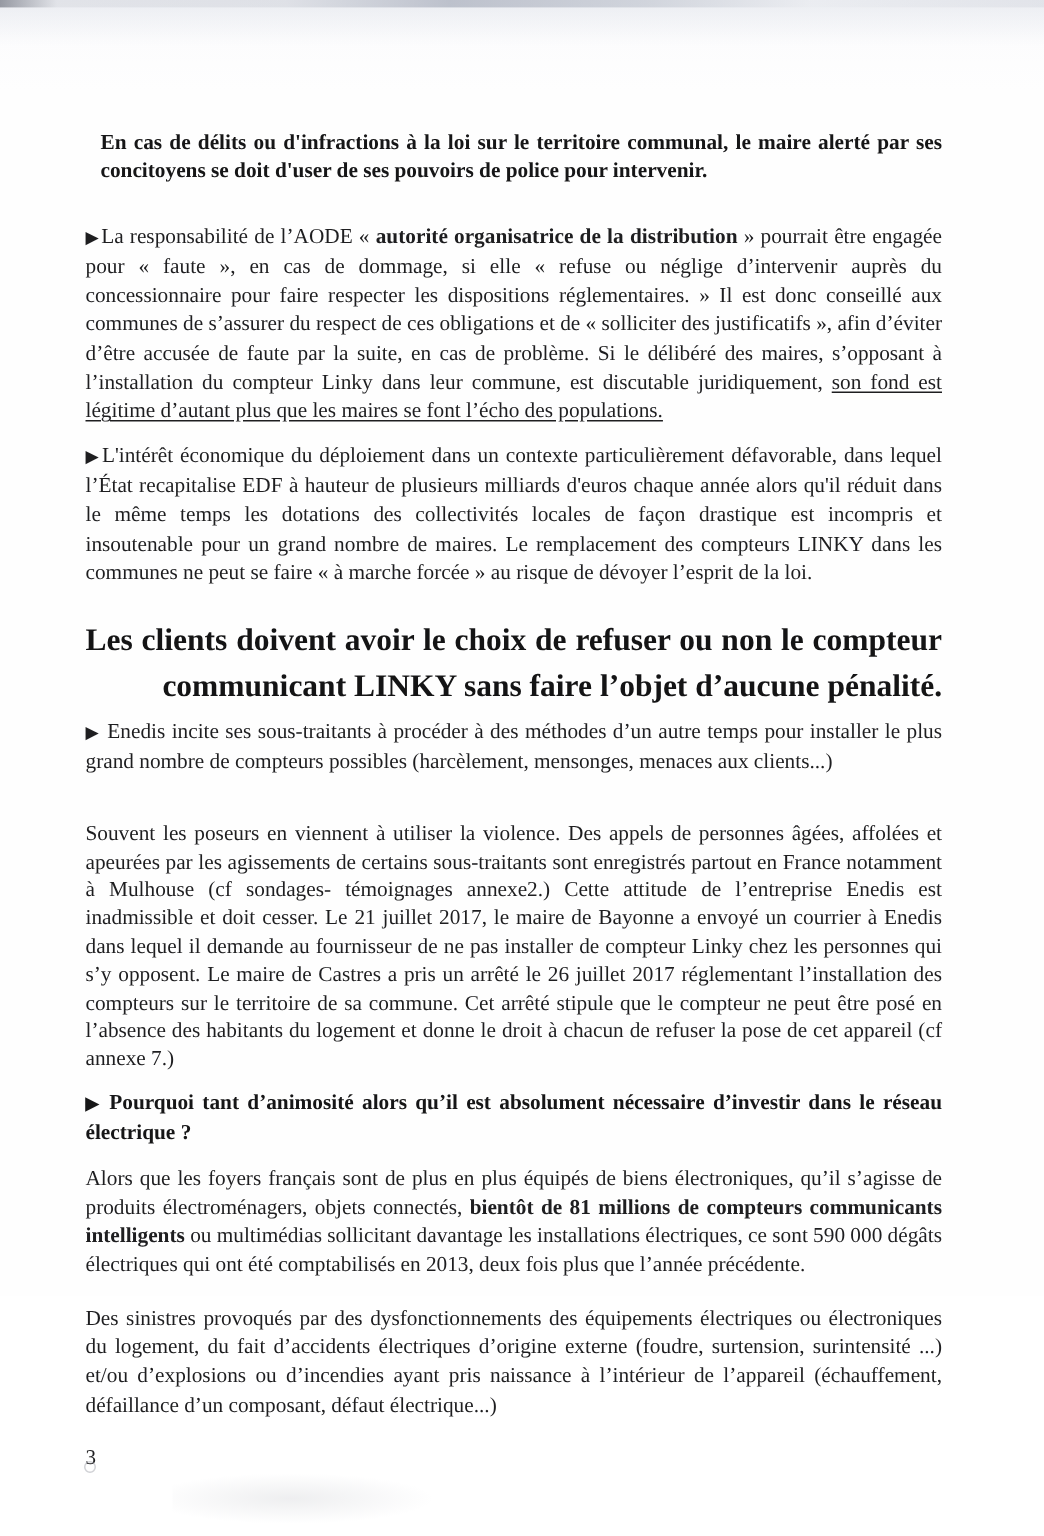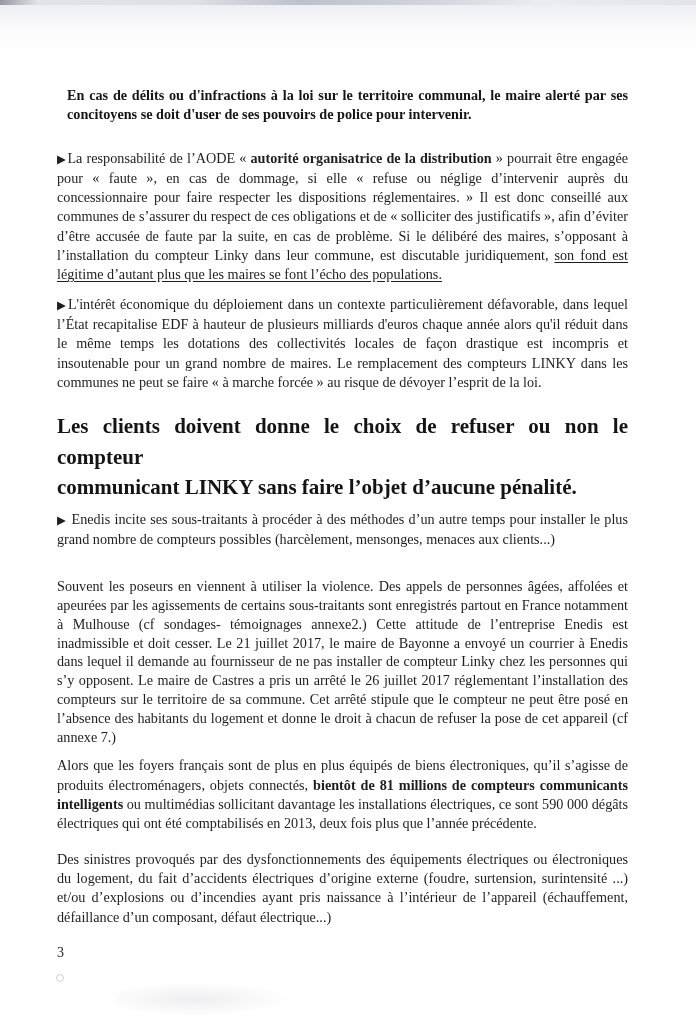--- a/index.html
+++ b/index.html
@@ -43,21 +43,21 @@
     text-align:justify;color:#1e1e20;
   }
   .intro{font-weight:bold;padding-left:10px;margin-bottom:24px;color:#161617;}
   .p-aode{margin-bottom:10px;}
   .p-econ{margin-bottom:19px;}
   .heading{
     font-size:21px;line-height:30.5px;font-weight:bold;
     margin-bottom:7px;color:#141415;
   }
   .heading .l1{display:block;text-align:justify;text-align-last:justify;}
-  .heading .l2{display:block;text-align:left;}
+  .heading .l2{display:block;text-align:right;}
   .p-enedis{margin-bottom:28px;}
   .p-violence{margin-bottom:10px;line-height:18.8px;}
   .p-question{font-weight:bold;margin-bottom:11px;color:#161617;}
   .p-foyers{margin-bottom:16px;}
   .p-sinistres{margin-bottom:16px;}
   .pagenum{font-size:14px;text-align:left;margin-top:8px;}
   .marker{font-size:11.5px;letter-spacing:1px;}
   .marker.gap{margin-right:4px;}
   .b{font-weight:bold;}
   .i{}
@@ -73,28 +73,29 @@
 
   <div class="content">
 
     <p class="intro"><span>En cas de délits ou d'infractions à la loi sur le territoire communal, le maire alerté par ses concitoyens se doit d'user de ses pouvoirs de police pour intervenir.</span></p>
 
     <p class="p-aode"><span class="marker">▶</span><span>La responsabilité de l’AODE « </span><span class="b">autorité organisatrice de la distribution</span><span> » pourrait être engagée pour « </span><span class="i">faute</span><span> », en cas de dommage, si elle « </span><span class="i">refuse ou néglige d’intervenir auprès du concessionnaire pour faire respecter les dispositions réglementaires.</span><span> » Il est donc conseillé aux communes de s’assurer du respect de ces obligations et de « </span><span class="i">solliciter des justificatifs</span><span> », afin d’éviter d’être accusée de faute par la suite, en cas de problème. Si le délibéré des maires, s’opposant à l’installation du compteur Linky dans leur commune, est discutable juridiquement, </span><span class="u">son fond est légitime d’autant plus que les maires se font l’écho des populations.</span></p>
 
     <p class="p-econ"><span class="marker">▶</span><span>L'intérêt économique du déploiement dans un contexte particulièrement défavorable, dans lequel l’État recapitalise EDF </span><span class="i">à hauteur de plusieurs milliards d'euros chaque année</span><span> alors qu'il réduit dans le même temps les dotations des collectivités locales de façon drastique est incompris et insoutenable pour un grand nombre de maires. Le remplacement des compteurs LINKY dans les communes ne peut se faire « à marche forcée » au risque de dévoyer l’esprit de la loi.</span></p>
 
     <h1 class="heading">
-        <span class="l1">Les clients doivent donne le choix de refuser ou non le compteur</span>
+        <span class="l1">Les clients doivent avoir le choix de refuser ou non le compteur</span>
         <span class="l2">communicant LINKY sans faire l’objet d’aucune pénalité.</span>
       </h1>
 
     <p class="p-enedis"><span class="marker gap">▶</span><span>Enedis incite ses sous-traitants à procéder à des méthodes d’un autre temps pour installer le plus grand nombre de compteurs possibles (harcèlement, mensonges, menaces aux clients...)</span></p>
 
     <p class="p-violence"><span>Souvent les poseurs en viennent à utiliser la violence. Des appels de personnes âgées, affolées et apeurées par les agissements de certains sous-traitants sont enregistrés partout en France notamment à Mulhouse (cf sondages- témoignages annexe2.) Cette attitude de l’entreprise Enedis est inadmissible et doit cesser. Le 21 juillet 2017, le maire de Bayonne a envoyé un courrier à Enedis dans lequel il demande au fournisseur de ne pas installer de compteur Linky chez les personnes qui s’y opposent. Le maire de Castres a pris un arrêté le 26 juillet 2017 réglementant l’installation des compteurs sur le territoire de sa commune.  Cet arrêté stipule que le compteur ne peut être posé en l’absence des habitants du logement et donne le droit à chacun de refuser la pose de cet appareil (cf annexe 7.)</span></p>
 
+    <p class="p-question"><span class="marker gap">▶</span><span>Pourquoi tant d’animosité alors qu’il est absolument nécessaire d’investir dans le réseau électrique ?</span></p>
 
     <p class="p-foyers"><span>Alors que les foyers français sont de plus en plus équipés de biens électroniques, qu’il s’agisse de produits électroménagers, objets connectés, </span><span class="b">bientôt de 81 millions de compteurs communicants intelligents</span><span> ou multimédias sollicitant davantage les installations électriques, ce sont 590 000 dégâts électriques qui ont été comptabilisés en 2013, deux fois plus que l’année précédente.</span></p>
 
     <p class="p-sinistres"><span>Des sinistres provoqués par des dysfonctionnements des équipements électriques ou électroniques du logement, du fait d’accidents électriques d’origine externe (foudre, surtension, surintensité ...) et/ou d’explosions ou d’incendies ayant pris naissance à l’intérieur de l’appareil (échauffement, défaillance d’un composant, défaut électrique...)</span></p>
 
     <p class="pagenum">3</p>
 
   </div>
 
   <div class="artifact-dot"></div>

